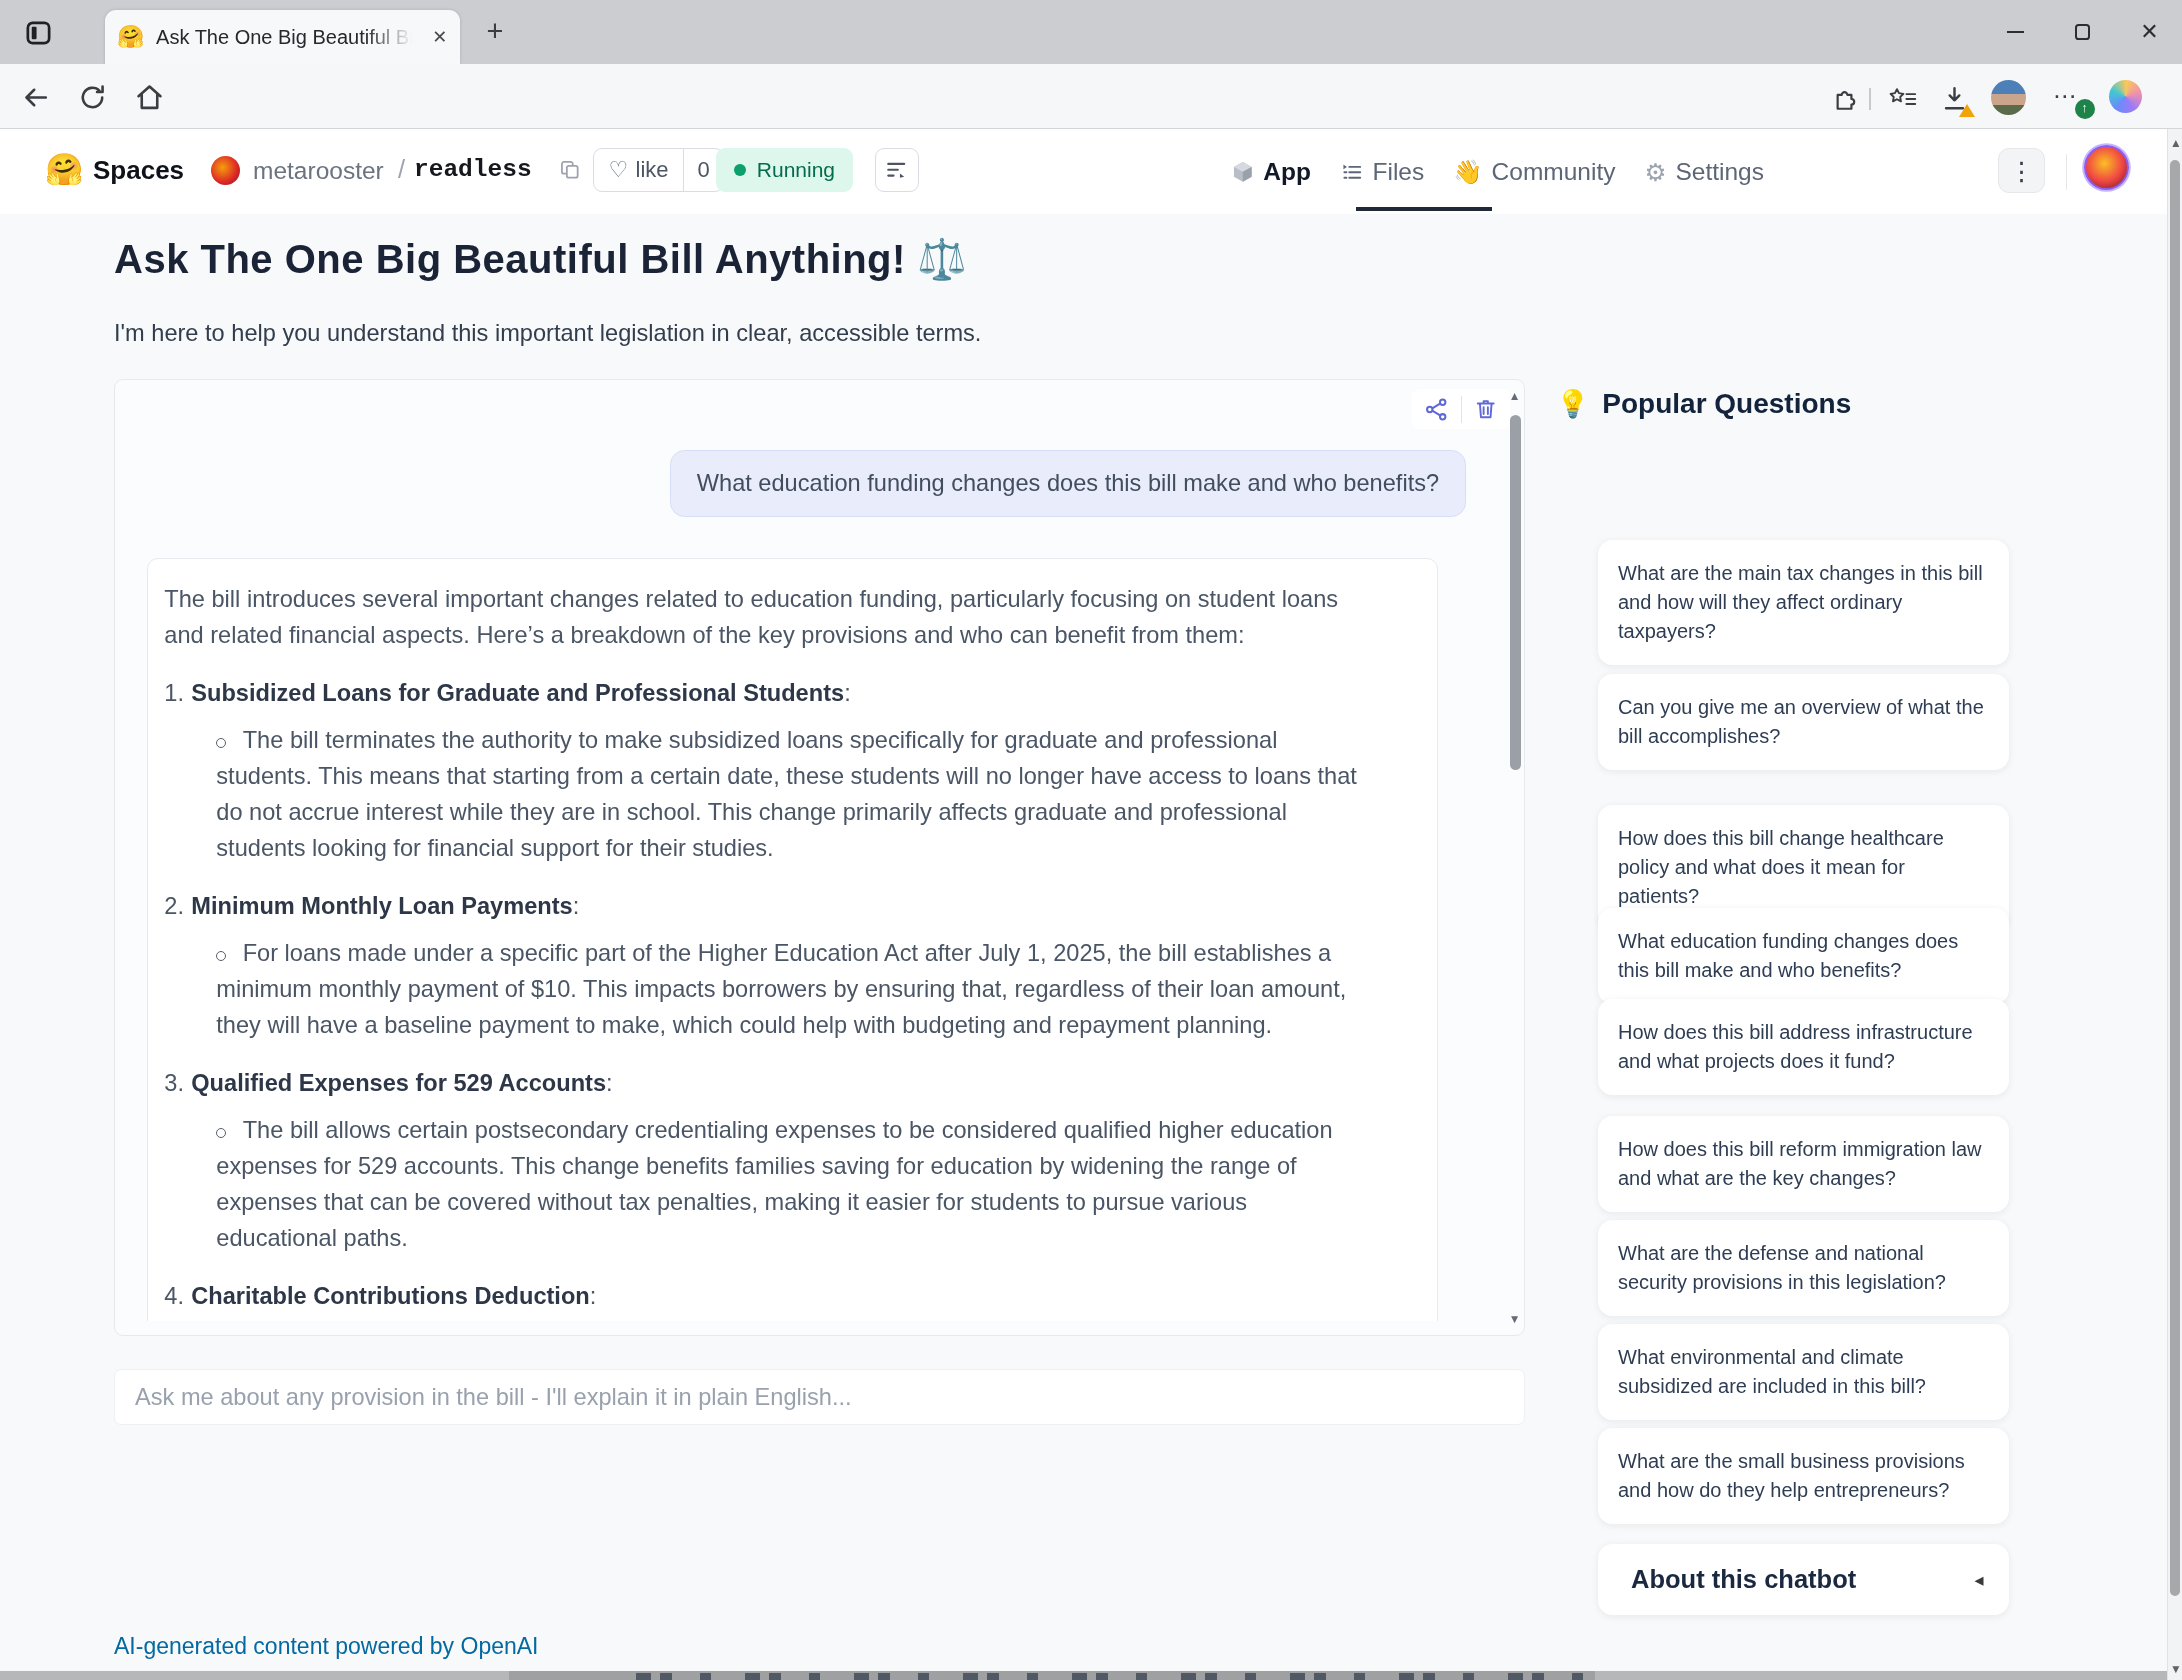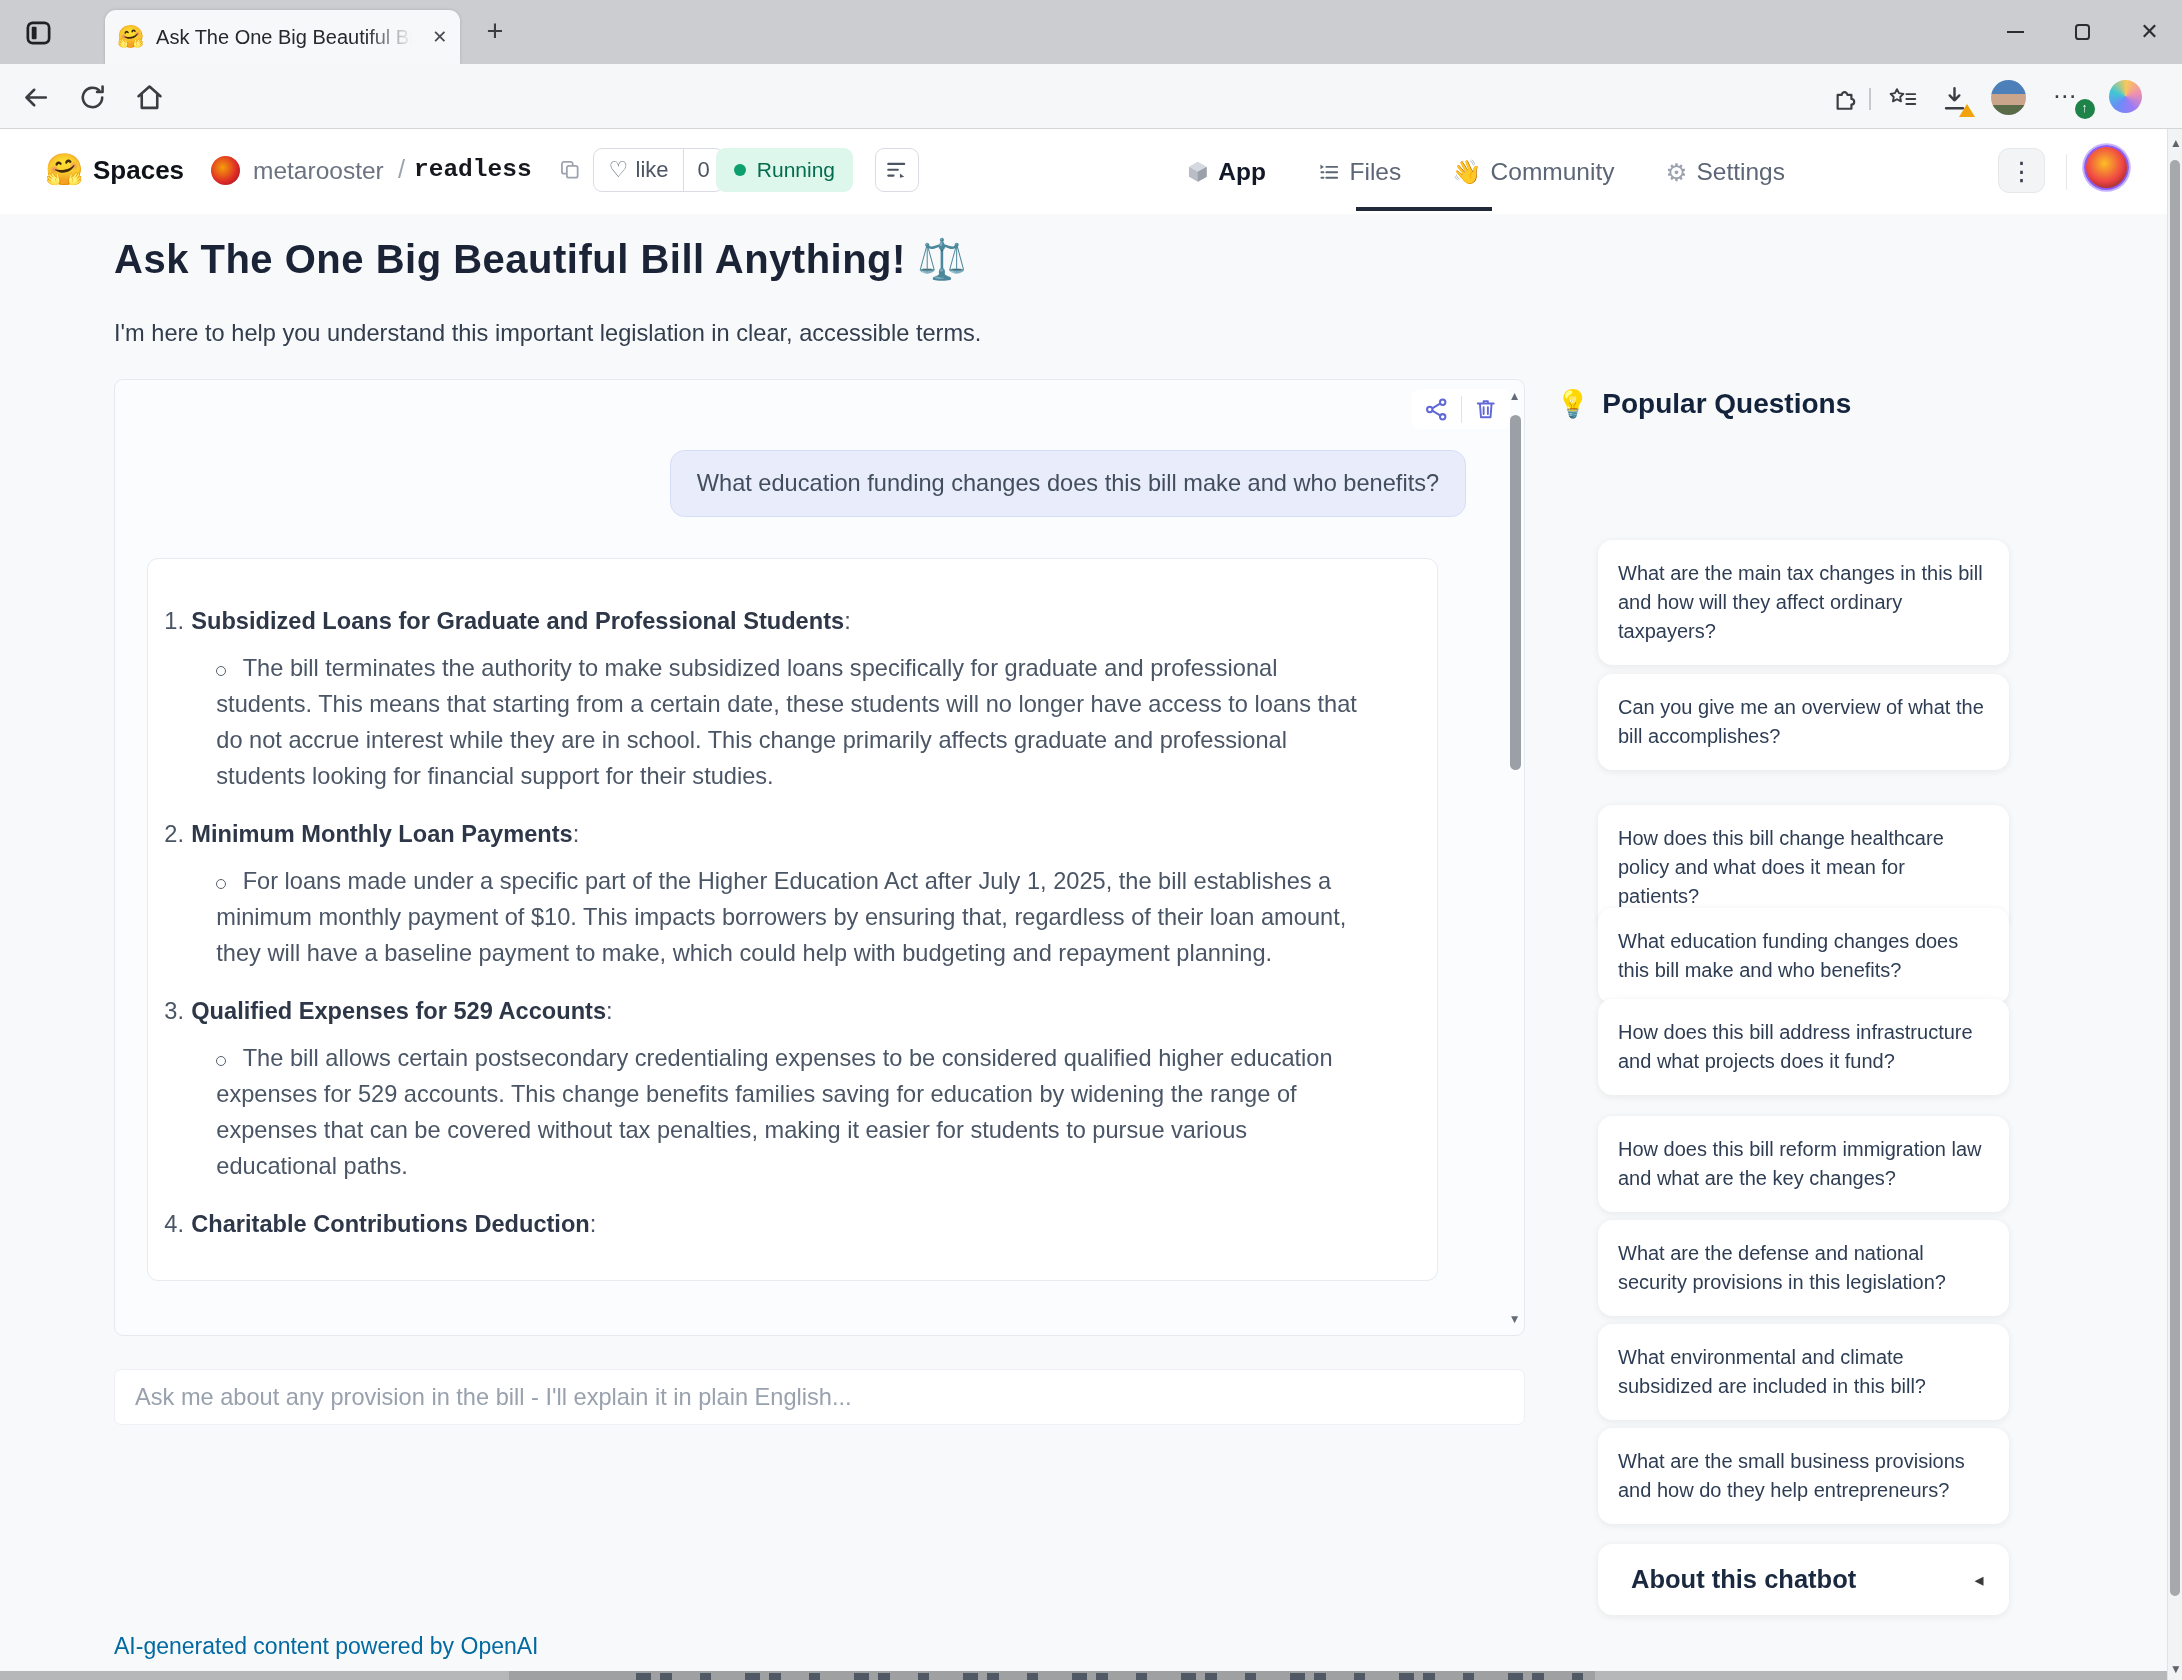--- a/index.html
+++ b/index.html
@@ -49,21 +49,21 @@
   .like-pill { position:absolute; left:593px; top:19px; height:44px; border:0.9px solid #d9dde3; border-radius:9px; background:#fff; display:flex; align-items:center; }
   .like-left { display:flex; align-items:center; padding:0 14.5px; gap:7.3px; }
   .like-heart { font-size:22px; color:#5f6b7a; }
   .like-label { font-size:22px; color:#4b5563; }
   .like-div { width:0.9px; height:42px; background:#d9dde3; }
   .like-count { padding:0 13.6px; font-size:22px; color:#4b5563; }
   .run-pill { position:absolute; left:716px; top:19px; height:44px; padding:0 18px; border-radius:9px; background:#def7ec; display:flex; align-items:center; gap:11px; }
   .run-dot { width:11.8px; height:11.8px; border-radius:50%; background:#0e9f6e; }
   .run-label { font-size:21px; color:#046c4e; }
   .hdr-menu-btn { position:absolute; left:875px; top:19px; width:44px; height:44px; border:0.9px solid #d9dde3; border-radius:9px; background:#fff; display:flex; align-items:center; justify-content:center; }
-  .hf-nav { position:absolute; right:382px; top:22px; height:42px; display:flex; align-items:center; gap:51px; }
+  .hf-nav { position:absolute; right:403px; top:22px; height:42px; display:flex; align-items:center; gap:29px; }
   .nav-item { display:flex; align-items:center; gap:9px; font-size:24.5px; color:#5c6676; }
   .nav-item.active { color:#111827; font-weight:bold; }
   .nav-underline { position:absolute; left:1356px; top:207px; width:136px; height:3.6px; background:#1f2937; }
   .gear-ic { font-size:24.5px; color:#9ca3af; }
   .comm-ic { font-size:23.6px; }
   .hf-kebab { position:absolute; left:1998px; top:19px; width:47px; height:45px; background:#f3f4f6; border:0.9px solid #e5e7eb; border-radius:11px; display:flex; align-items:center; justify-content:center; font-size:25.5px; color:#374151; }
   .hf-hdr-sep { position:absolute; left:2066px; top:24.5px; width:0.9px; height:36px; background:#e5e7eb; }
   .hf-avatar { position:absolute; left:2084px; top:16.4px; width:45px; height:45px; border-radius:50%;
     background:radial-gradient(circle at 45% 40%,#fbbf24,#ef4444 55%,#581c1c); border:2.7px solid #8b5cf6; box-shadow:0 0 0 1.8px #c4b5fd; }
 
@@ -291,20 +291,21 @@
       <span class="pa-sep"></span>
       <svg width="25.5" height="25.5" viewBox="0 0 24 24">
           <path d="M4.5 7h15M10 7V4.8h4V7M6.5 7l1 13h9l1-13M10 10.5v6.5M14 10.5v6.5" stroke="#6067d8" stroke-width="1.8" fill="none" stroke-linecap="round" stroke-linejoin="round"></path>
         </svg>
     </div>
 
     <div class="chat-viewport">
       <div class="user-bubble">What education funding changes does this bill make and who benefits?</div>
 
       <div class="bot-card">
+        <div class="bot-intro">The bill introduces several important changes related to education funding, particularly focusing on student loans and related financial aspects. Here’s a breakdown of the key provisions and who can benefit from them:</div>
 
         <div class="bot-item">
           <div class="bot-head"><span class="num">1.</span><span class="bold">Subsidized Loans for Graduate and Professional Students</span><span>:</span></div>
           <div class="bot-bullet"><span class="odot"></span><span>The bill terminates the authority to make subsidized loans specifically for graduate and professional students. This means that starting from a certain date, these students will no longer have access to loans that do not accrue interest while they are in school. This change primarily affects graduate and professional students looking for financial support for their studies.</span></div>
         </div>
 
         <div class="bot-item">
           <div class="bot-head"><span class="num">2.</span><span class="bold">Minimum Monthly Loan Payments</span><span>:</span></div>
           <div class="bot-bullet"><span class="odot"></span><span>For loans made under a specific part of the Higher Education Act after July 1, 2025, the bill establishes a minimum monthly payment of $10. This impacts borrowers by ensuring that, regardless of their loan amount, they will have a baseline payment to make, which could help with budgeting and repayment planning.</span></div>
         </div>

